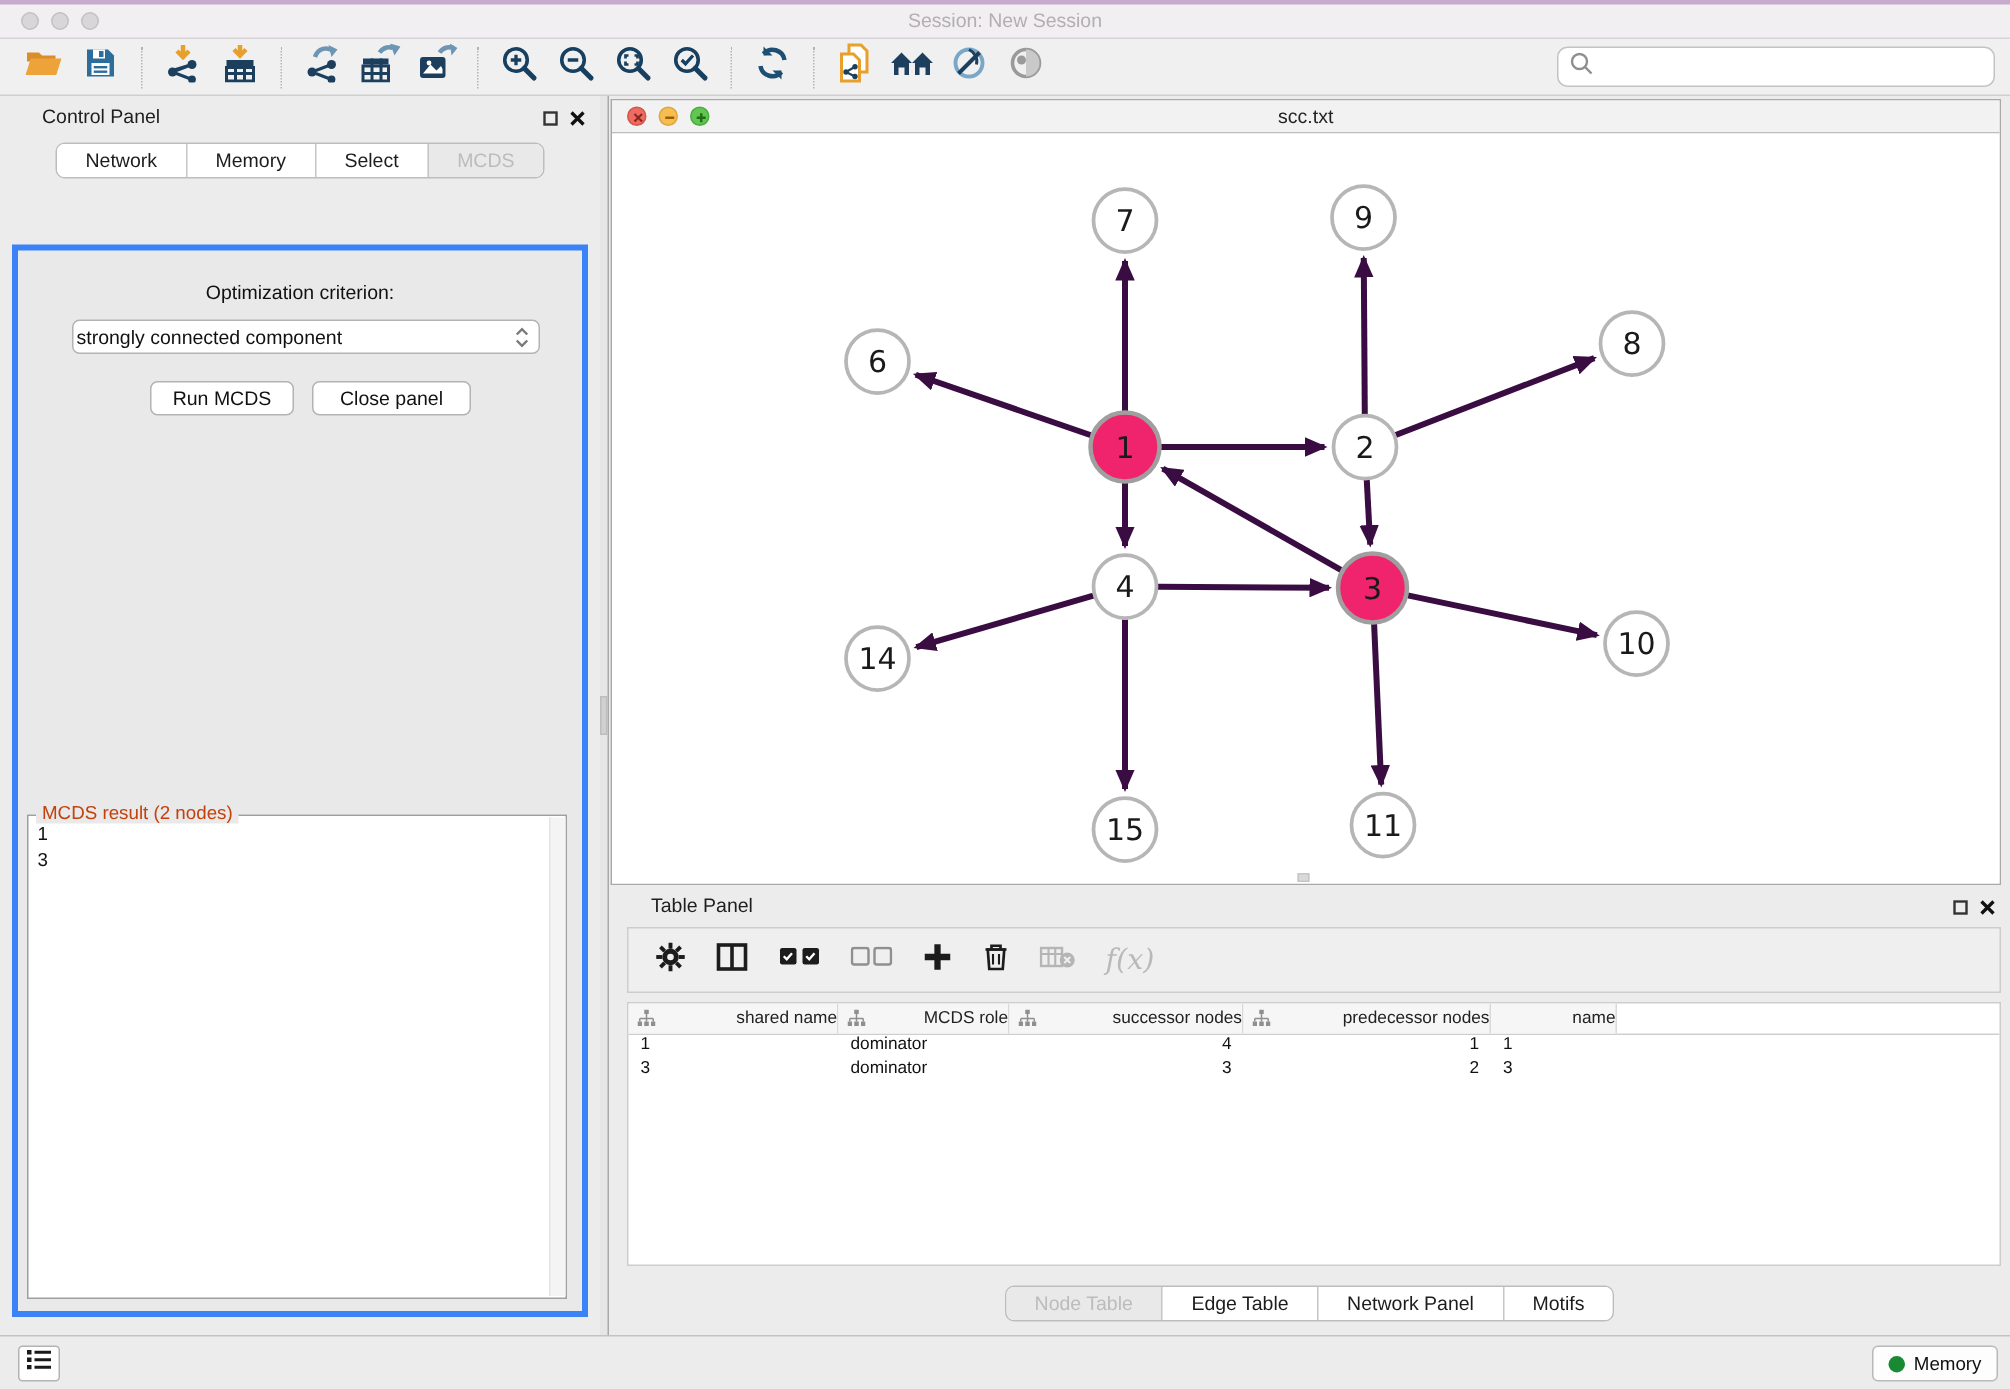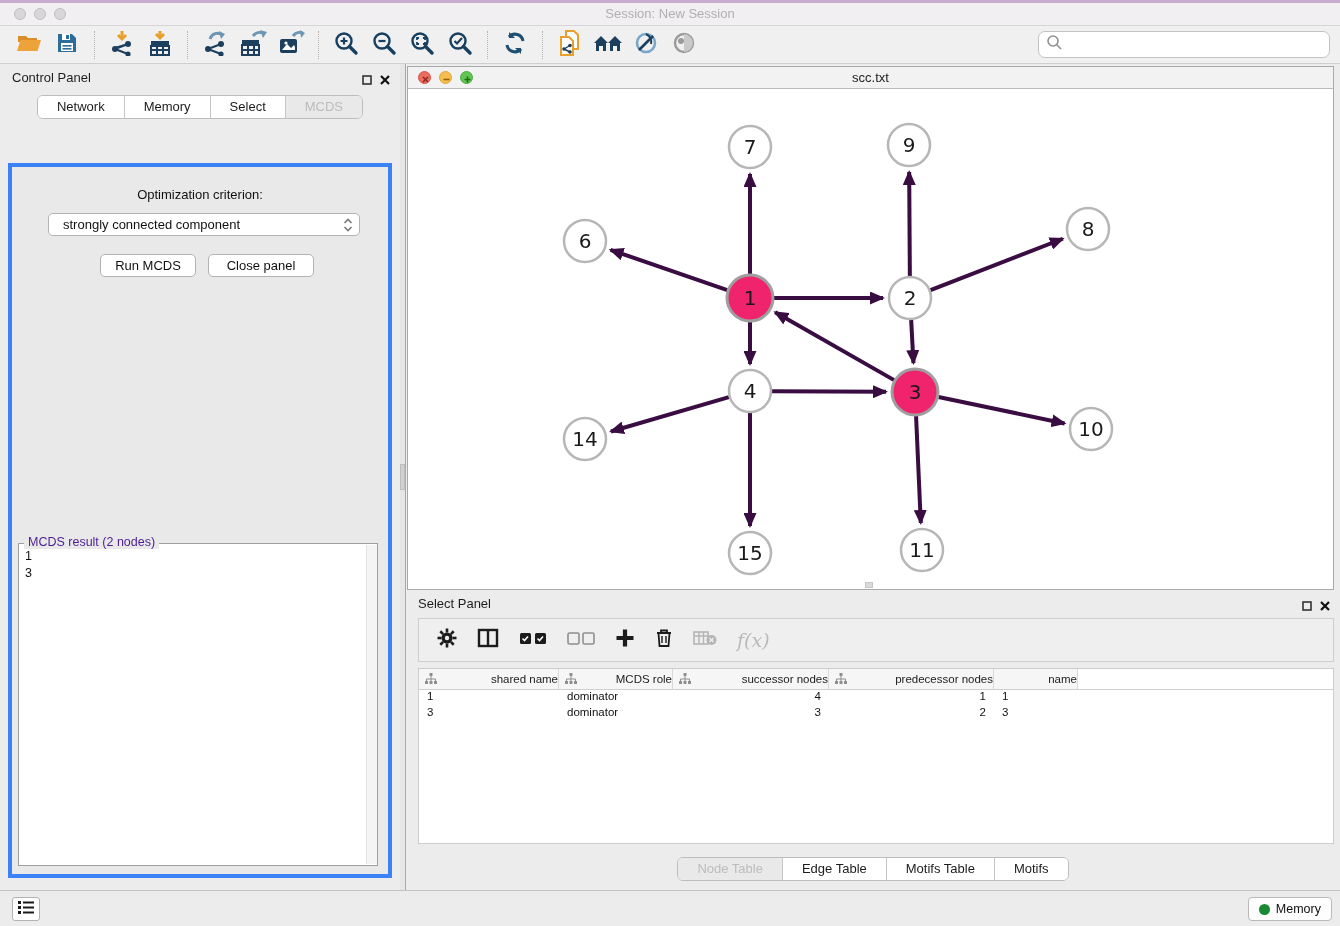--- a/index.html
+++ b/index.html
@@ -18,42 +18,42 @@
   #toolbar { position:absolute; left:0; top:26px; width:1340px; height:38px;
     background:#f1f0f0; border-bottom:1px solid #cfcfcf; display:flex; align-items:center; padding-left:10px; }
   .tb-btn { width:38px; height:34px; display:flex; align-items:center; justify-content:center; }
   .tb-sep { height:28px; border-left:1px dotted #b3b3b3; margin:0 8px; }
   #search-wrap { position:absolute; right:10px; top:5px; width:292px; height:27px;
     background:#fff; border:1px solid #c4c2c4; border-radius:7px; display:flex; align-items:center; padding-left:7px; }
   #search-input { border:none; outline:none; flex:1; height:22px; font-size:13px; background:transparent; }
 
   
   #control-panel { position:absolute; left:0; top:64px; width:400px; height:826px; background:#ececec; }
-  .panel-head { position:absolute; left:0; top:0; right:0; height:28px;text-align:center; }
+  .panel-head { position:absolute; left:16px; top:0; right:0; height:28px;text-align:center; }
   .panel-title { position:absolute; left:12px; top:6px; font-size:13px; color:#1e1e1e; }
   .panel-icons { position:absolute; right:10px; top:7px; display:flex; gap:8px; align-items:center; }
   #cp-tabs { position:absolute; left:0; right:0; top:31px; display:flex; justify-content:center; }
   .seg-group { display:inline-flex; border:1px solid #bdbdbd; border-radius:6px; overflow:hidden; background:#fff; }
   .seg { padding:0 19px; height:22px; line-height:22px; font-size:13px; color:#1c1c1c; background:#fff; border-left:1px solid #c6c6c6; }
   .seg:first-child { border-left:none; }
   .seg.active { background:#e9e9e9; color:#bcbcbc; }
   #cp-content { position:absolute; left:8px; right:8px; top:55px; bottom:12px;
     background:#e9e9e9; border:4px solid #3b82f6; border-radius:0;margin-top:44px; }
   #opt-label { position:absolute; left:0; right:0; top:20px; text-align:center; font-size:13px; color:#111; }
   #criterion-select { position:absolute; left:36px; top:46px; width:312px; height:23px; background:#fff;
-    border:1px solid #b3b3b3; border-radius:5px; display:flex; align-items:center; padding-left:14px; }
+    border:1px solid #b3b3b3; border-radius:5px; display:flex; align-items:center; padding-left:2px; }
   #criterion-select .val { flex:1; font-size:13px; color:#111; }
   #criterion-select .chev { margin-right:6px; display:flex; }
   .mac-btn { height:23px; background:#fff; border:1px solid #b3b3b3; border-radius:5px;
     font-size:13px; color:#111; display:flex; align-items:center; justify-content:center;
     font-family:"Liberation Sans",sans-serif; }
   #run-btn  { position:absolute; left:88px;  top:87px; width:96px; }
   #close-panel-btn { position:absolute; left:196px; top:87px; width:106px; }
   #result-box { position:absolute; left:6px; right:10px; top:376px; bottom:8px; border:1px solid #9f9f9f; background:#fff; }
-  #result-legend { position:absolute; left:5px; top:-9px; background:#e9e9e9; padding:0 4px; font-size:12.5px; color:#4c1d95; }
+  #result-legend { position:absolute; left:5px; top:-9px; background:#e9e9e9; padding:0 4px; font-size:12.5px; color:#c2410c; }
   #result-text { position:absolute; left:0; top:2px; right:12px; bottom:0; padding:2px 6px;
     font-size:12.5px; line-height:17px; color:#111; white-space:pre; }
   #result-scroll { position:absolute; right:0; top:1px; bottom:1px; width:11px; background:#f4f4f4; border-left:1px solid #e3e3e3; }
 
   
   #v-splitter { position:absolute; left:400px; top:64px; width:6px; height:826px; background:#e6e6e6; border-right:1px solid #a9a9a9; }
   #v-splitter .grip { position:absolute; left:0; top:400px; width:5px; height:26px; background:#d0d0d0; border:1px solid #bdbdbd; }
 
   
   #net-window { position:absolute; left:407px; top:66px; width:927px; height:524px;
@@ -406,21 +406,21 @@
           <circle cx="514" cy="461" r="21" fill="#ffffff" stroke="#b6b6b6" stroke-width="2.5"></circle>
           <text x="514" y="468" text-anchor="middle" font-family="&quot;DejaVu Sans&quot;, sans-serif" font-size="20" fill="#1a1a1a">11</text>
         </g>
       </svg>
     <div id="canvas-grip"></div>
   </div>
 </div>
 
 <div id="table-panel">
   <div class="panel-head">
-    <div class="panel-title">Select Panel</div>
+    <div class="panel-title">Table Panel</div>
     <div class="panel-icons">
       <span><svg width="10" height="10" viewBox="0 0 10 10">
             <rect x="1" y="1" width="8" height="8" fill="none" stroke="#333" stroke-width="1.6"></rect>
           </svg></span>
       <span><svg width="10" height="10" viewBox="0 0 10 10">
             <path d="M1 1l8 8M9 1l-8 8" stroke="#111" stroke-width="2.2"></path>
           </svg></span>
     </div>
   </div>
   <div id="tp-toolbar">
@@ -543,21 +543,21 @@
       <div class="t-cell" style="width:114px">dominator</div>
       <div class="t-cell r" style="width:156px">3</div>
       <div class="t-cell r" style="width:165px">2</div>
       <div class="t-cell" style="width:84px">3</div>
     </div>
   </div>
   <div id="tp-tabs">
     <div class="seg-group">
       <div class="seg active">Node Table</div>
       <div class="seg">Edge Table</div>
-      <div class="seg">Motifs Table</div>
+      <div class="seg">Network Panel</div>
       <div class="seg">Motifs</div>
     </div>
   </div>
 </div>
 
 <div id="status-bar">
   <div id="list-btn">
     <span>
       <svg width="16" height="13" viewBox="0 0 16 13">
           <g fill="#1a1a1a">

